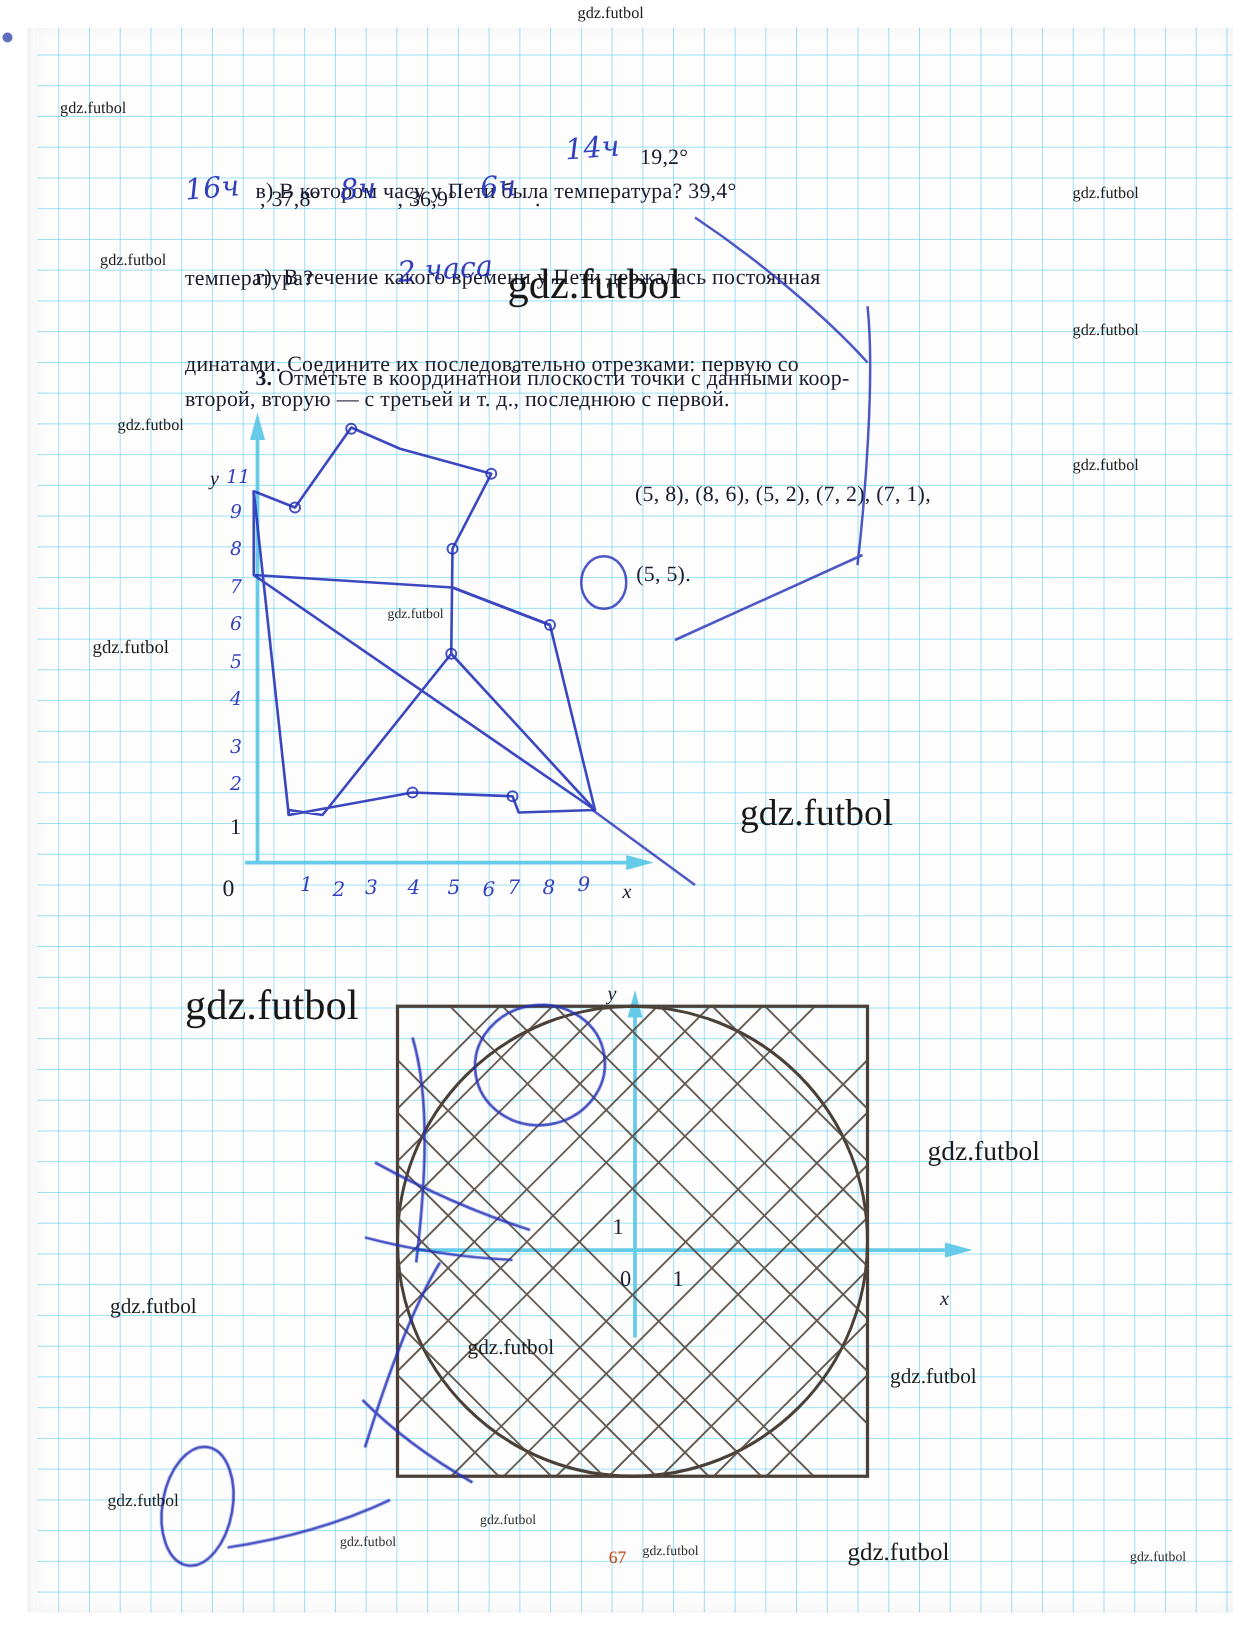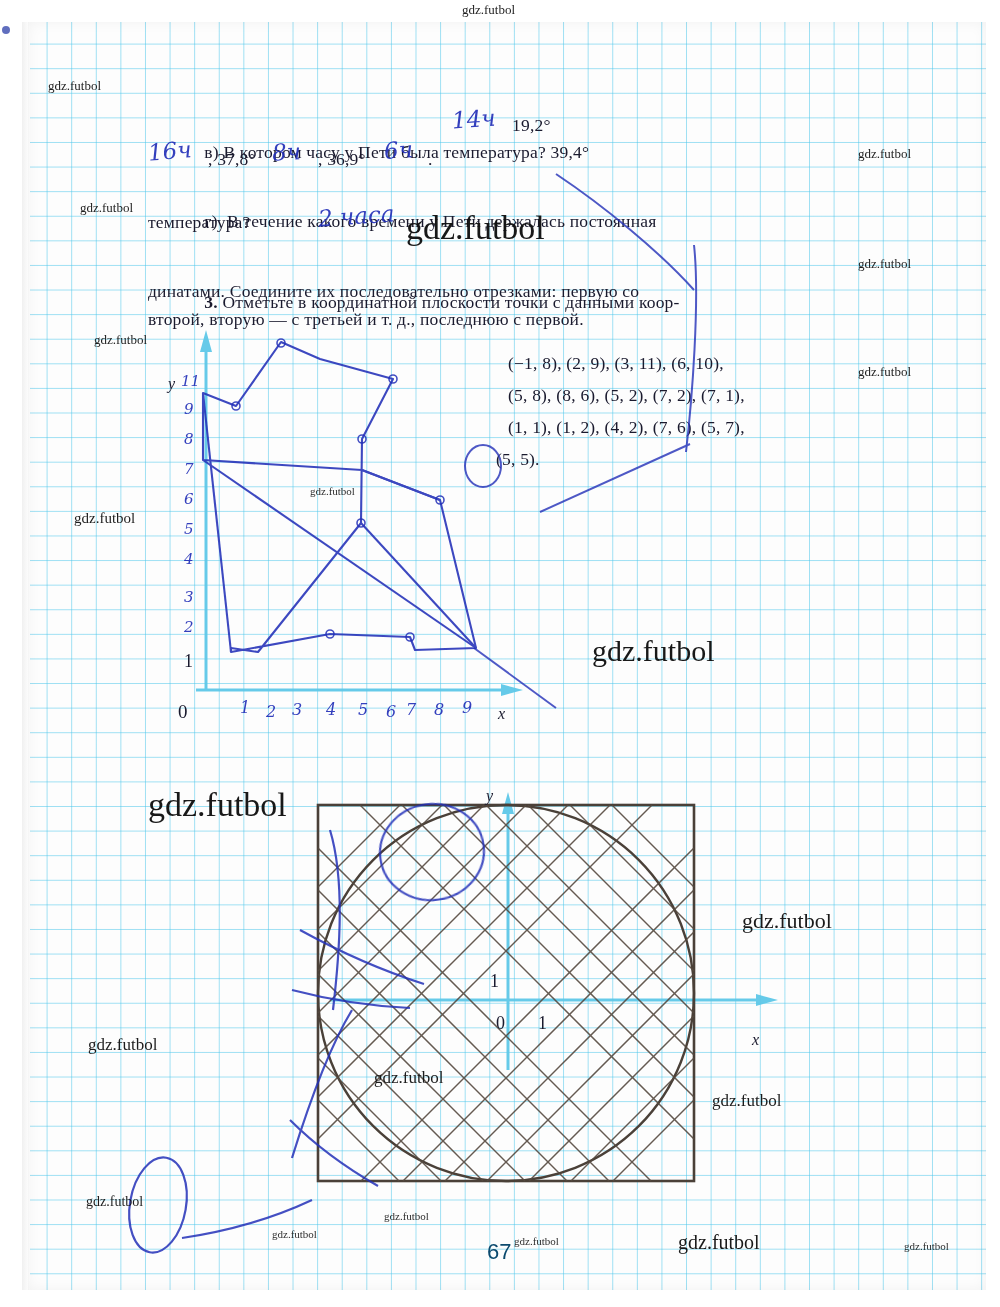--- a/index.html
+++ b/index.html
@@ -103,23 +103,23 @@
     position: absolute;
     left: 0;
     top: 0;
     width: 1000px;
     height: 1307px;
     overflow: visible;
   }
 
   .pagenum {
     position: absolute;
-    font-family: Liberation Sans, sans-serif;
-    font-size: 22px;
-    color: #0c4a6e;
+    font-family: Liberation Serif, serif;
+    font-size: 14px;
+    color: #c2410c;
   }
 </style>
 </head>
 <body>
 
 <div id="page">
 
   <div class="paper"></div>
   <div class="paper-edge-left"></div>
   <div class="paper-shadow"></div>
@@ -144,24 +144,22 @@
   </div>
   <div class="ptext" style="left:148px; top:209px;">температура?</div>
   <div class="hand" style="left:318px; top:203px; font-size:23px; transform:rotate(-4deg);">2 часа</div>
 
   <div class="ptext" style="left:186px; top:262px;">
     <span class="bold">3.</span><span> </span><span>Отметьте в координатной плоскости точки с данными коор-</span>
   </div>
   <div class="ptext" style="left:148px; top:278px;">динатами. Соедините их последовательно отрезками: первую со</div>
   <div class="ptext" style="left:148px; top:306px;">второй, вторую — с третьей и т. д., последнюю с первой.</div>
 
-  <div class="ptext" style="left:508px; top:350px;">(−1, 8), (2, 9), (3, 11), (6, 10),</div>
   <div class="ptext" style="left:508px; top:382px;">(5, 8), (8, 6), (5, 2), (7, 2), (7, 1),</div>
-  <div class="ptext" style="left:508px; top:414px;">(1, 1), (1, 2), (4, 2), (7, 6), (5, 7),</div>
-  <div class="ptext" style="left:496px; top:446px;">(5, 5).</div>
+  <div class="ptext" style="left:509px; top:446px;">(5, 5).</div>
 
 
   <svg class="layer">
 
     <g stroke="#5ec8e8" stroke-width="3" fill="none" opacity="0.95">
       <line x1="206" y1="690" x2="206" y2="345"></line>
       <line x1="196" y1="690" x2="508" y2="690"></line>
       <polygon points="206,330 200,352 212,352" fill="#5ec8e8" stroke="none"></polygon>
       <polygon points="523,690 501,684 501,696" fill="#5ec8e8" stroke="none"></polygon>
     </g>

